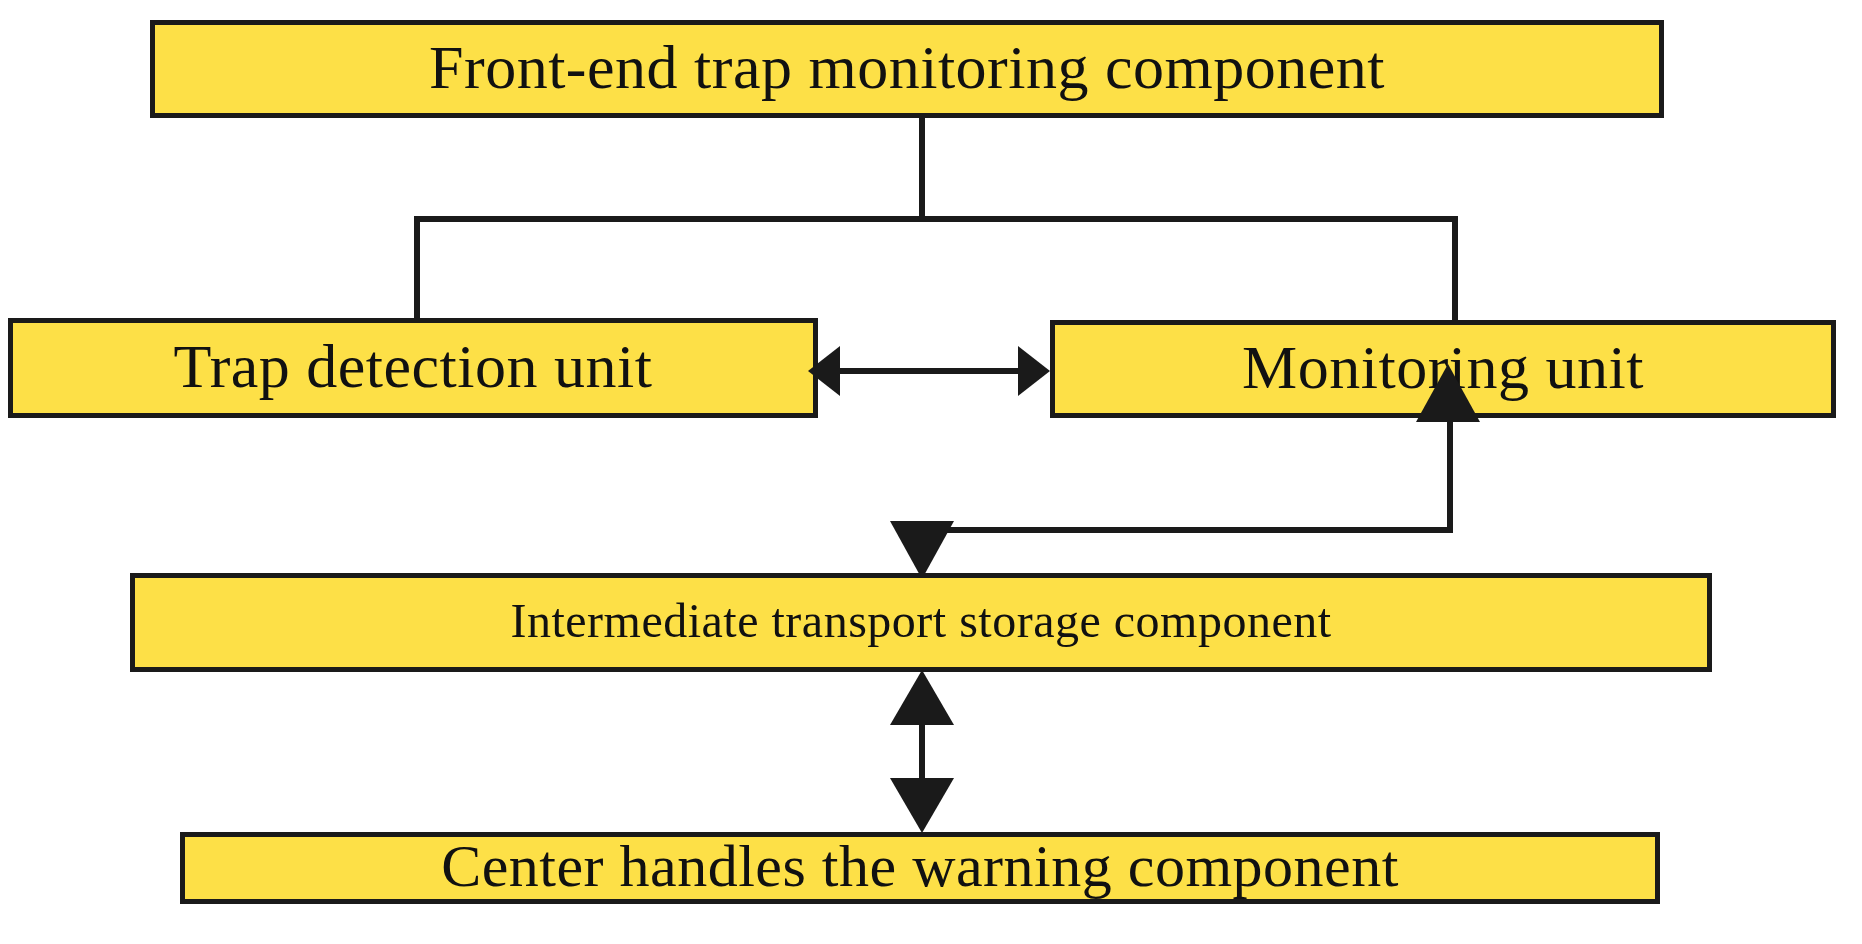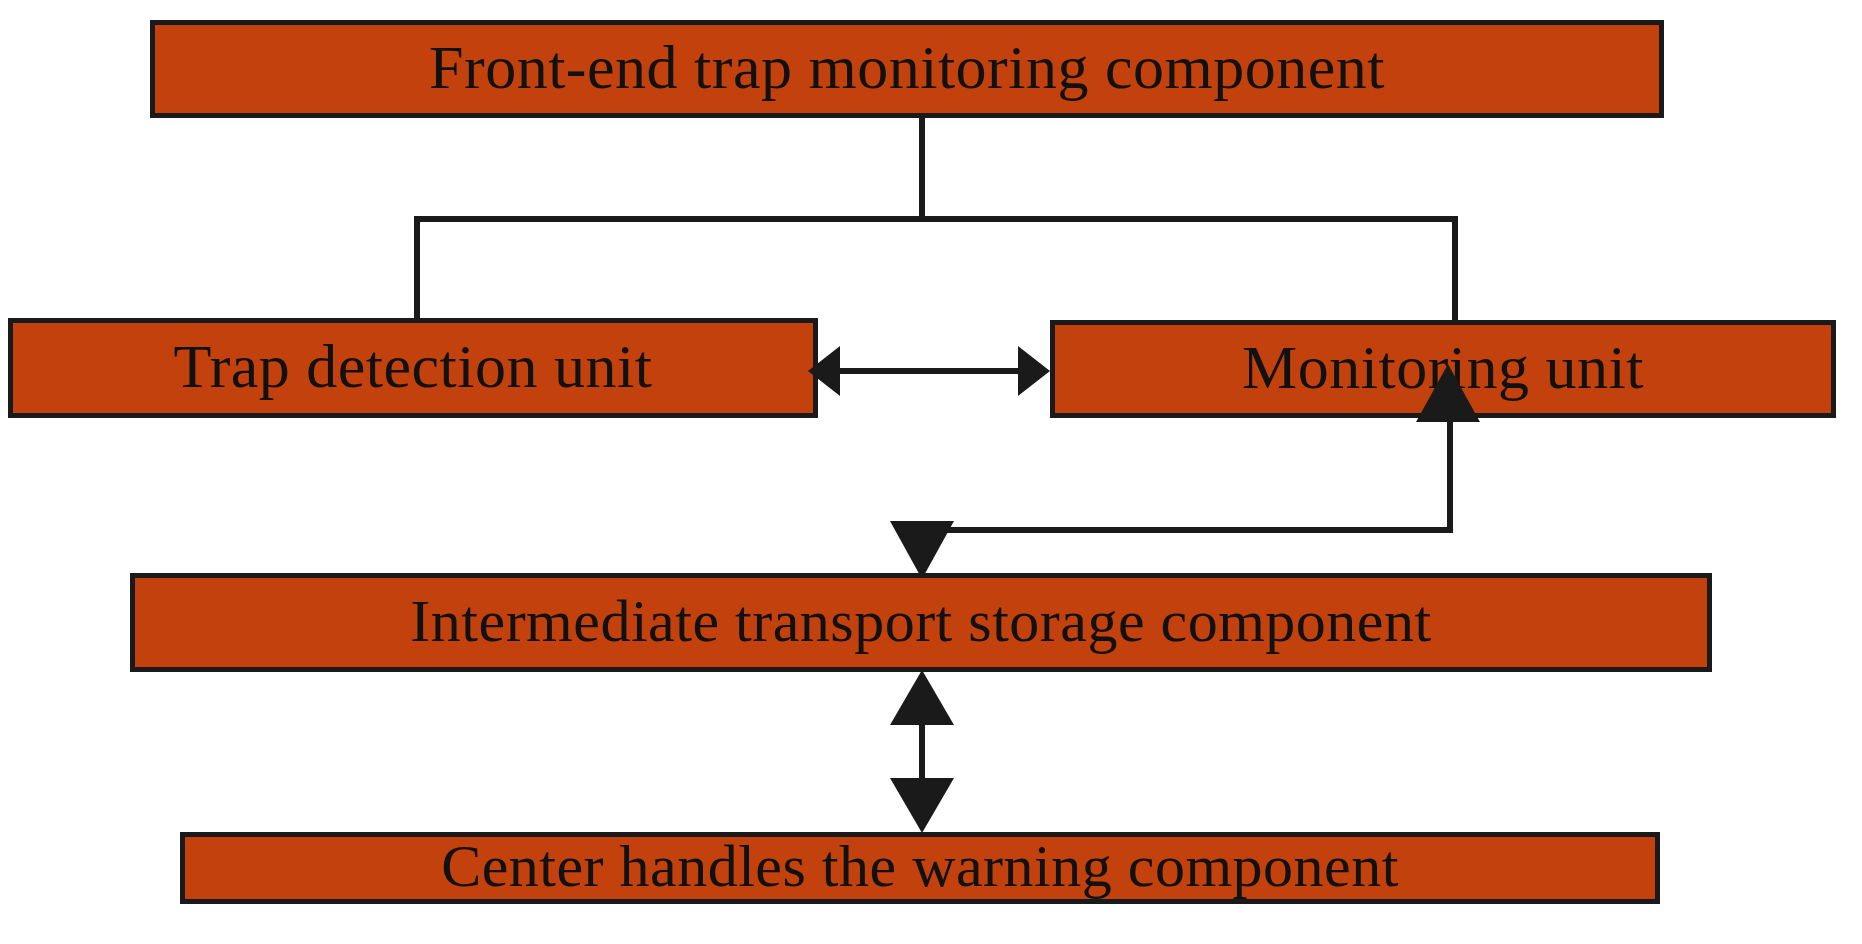--- a/index.html
+++ b/index.html
@@ -13,21 +13,21 @@
     width: 1862px;
     height: 944px;
     background: #ffffff;
     overflow: hidden;
     font-family: "Liberation Serif", "DejaVu Serif", serif;
   }
   .node {
     position: absolute;
     box-sizing: border-box;
     border: 5px solid #1a1a1a;
-    background: #c2410c;
+    background: #fde047;
     display: flex;
     align-items: center;
     justify-content: center;
     color: #111111;
     line-height: 1.0;
     white-space: nowrap;
     letter-spacing: 0.5px;
   }
   .node-label {
     display: block;
@@ -45,21 +45,21 @@
     font-size: 62px;
   }
   #node-monitoring {
     left: 1050px; top: 320px;
     width: 786px; height: 98px;
     font-size: 62px;
   }
   #node-intermediate {
     left: 130px; top: 573px;
     width: 1582px; height: 99px;
-    font-size: 60px;
+    font-size: 48px;
   }
   #node-center-warning {
     left: 180px; top: 832px;
     width: 1480px; height: 72px;
     font-size: 60px;
   }
 
   .edge {
     position: absolute;
     background: #1a1a1a;

